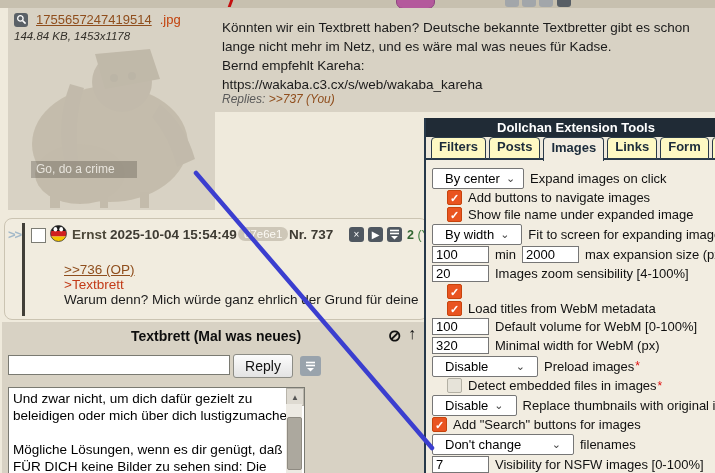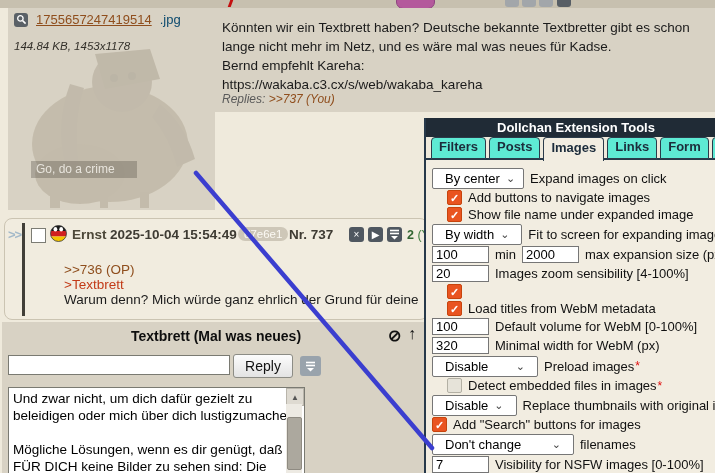--- a/index.html
+++ b/index.html
@@ -11,22 +11,22 @@
   .pink-badge{left:396px;top:-6px;width:37px;height:13px;background:#B4599C;border:1px solid #8E4480;border-radius:7px}
   .mini-btn{top:-8px;width:14px;height:15px;background:#A2A6AA;border-radius:3px}
   .mini-btn.dark{background:#575E65}
   .red-tick{left:229px;top:0;width:3px;height:7px;background:#C41010;transform:skewX(-20deg)}
   
   .op-block{left:8px;top:8px;width:707px;height:104px;background:#D8D2C4}
   .thumb-cell{left:8px;top:8px;width:207px;height:202px;background:#D8D2C4}
   .file-line{left:14px;top:12px;font-size:13px;display:flex;align-items:center;gap:8px}
   .mag-btn{width:14px;height:14px;background:#5A6167;border-radius:3px;display:inline-flex;align-items:center;justify-content:center}
   .file-link{color:#8F4E1D;text-decoration:underline}
-  .file-ext{color:#0c4a6e}
-  .file-meta{left:14px;top:40px;font-size:11.5px;font-style:italic;color:#33302A}
+  .file-ext{color:#c2410c}
+  .file-meta{left:14px;top:30px;font-size:11.5px;font-style:italic;color:#33302A}
   .thumb-art{left:10px;top:44px;width:203px;height:164px;overflow:hidden}
   .thumb-art svg{opacity:.20}
   .thumb-caption{left:31px;top:161px;width:96px;height:15px;background:rgba(84,79,69,.34);
       color:rgba(252,250,243,.78);font-size:12px;line-height:15px;padding:1px 5px;white-space:nowrap}
   .op-text{left:222px;top:18px;width:492px;font-size:13.5px;line-height:19px;white-space:pre-line;color:#1B1B1B}
   .replies-line{left:222px;top:92px;font-size:12px;font-style:italic;color:#5A5A5A}
   .replies-line .rl{color:#8F4E1D}
   
   .post-box{left:4px;top:218px;width:422px;height:100px;background:#F1ECDF;border:1px solid #CBC4B2;border-radius:8px;overflow:hidden}
   .marker{left:8px;top:227px;font-size:13px;font-weight:bold;color:#A3B9C9;letter-spacing:-1px}
@@ -35,21 +35,21 @@
   .ball{left:50px;top:225px}
   .pname{left:72px;top:227px;font-size:13.5px;font-weight:bold;color:#4C4738}
   .pdate{left:110px;top:227px;font-size:13.5px;font-weight:bold;color:#3E3B33}
   .pid{left:238px;top:227px;height:14px;line-height:14px;background:#CEC7B8;color:#FBF9F3;
        font-size:11.5px;border-radius:8px;padding:0 6px}
   .pnr{left:289px;top:227px;font-size:13.5px;font-weight:bold;color:#3E3B33}
   .pbtn{top:227px;width:15px;height:15px;background:#4F5760;border-radius:3px;color:#FFF;
         font-size:10px;line-height:15px;text-align:center;display:flex;align-items:center;justify-content:center}
   .you-count{left:407px;top:228px;font-size:12.5px;color:#3F7D3F;white-space:nowrap}
   .you-count b{color:#336633}
-  .qlink{left:64px;top:262px;font-size:13.5px;color:#8F4E1D;}
+  .qlink{left:64px;top:262px;font-size:13.5px;color:#8F4E1D;text-decoration:underline}
   .quote{left:64px;top:277px;font-size:13.5px;color:#C23A17}
   .pbody{left:64px;top:292px;font-size:13.5px;color:#1B1B1B;white-space:nowrap}
   
   .bottom-block{left:2px;top:322px;width:713px;height:151px;background:#D8D2C4}
   .t-title{left:0;top:328px;width:432px;text-align:center;font-size:14px;font-weight:bold;color:#0E0E0E}
   .t-ico1{left:388px;top:326px;font-size:16px;font-weight:bold;color:#111}
   .t-ico2{left:408px;top:325px;font-size:16px;font-weight:bold;color:#111}
   .name-input{left:8px;top:355px;width:214px;height:18px;border:1px solid #7A7A72;background:#FFF;font-size:13px;padding:0 3px}
   .reply-btn{left:233px;top:354px;width:60px;height:24px;background:linear-gradient(#FCFCFC,#E3E3E3);
        border:1px solid #8C8C85;border-radius:3px;font-size:14px;color:#111;display:flex;align-items:center;justify-content:center}
@@ -59,21 +59,21 @@
        font-family:"Liberation Sans",sans-serif;font-size:13.5px;line-height:17px;padding:2px 4px;resize:none;overflow:hidden}
   .sb-up{left:286px;top:388px;width:16px;height:16px;background:#DEDAD1;border:1px solid #B9B5AB;
        display:flex;align-items:center;justify-content:center;font-size:8px;color:#555}
   .sb-track{left:286px;top:404px;width:16px;height:69px;background:#EDEAE3}
   .sb-thumb{left:287px;top:417px;width:13px;height:51px;background:#ACA89E;border:1px solid #8F8B82;border-radius:2px}
   
   .panel{left:424px;top:118px;width:300px;height:355px;border-left:2px solid #27394A}
   .panel-header{height:19px;background:#202B36;color:#FFF;font-size:13px;font-weight:bold;
        text-align:center;line-height:19px}
   .tabs-row{height:21px;display:flex;gap:3px;padding-left:5px;position:relative;z-index:2}
-  .tab{background:#5eead4;border:1px solid #2B3B4A;border-radius:4px 4px 0 0;padding:0 7px;
+  .tab{background:#fef9c3;border:1px solid #2B3B4A;border-radius:4px 4px 0 0;padding:0 7px;
        font-size:13px;font-weight:bold;color:#1C2C3B;line-height:18px;height:20px;white-space:nowrap}
   .tab.active{background:#F2EDE1;height:23px;border-bottom:none;line-height:20px}
   .panel-body{background:#F2EDE1;border-top:2px solid #27394A;height:313px;padding-top:7px;
        position:relative;z-index:1;font-size:13px;color:#111}
   .row{display:flex;align-items:center;padding-left:6px;white-space:nowrap}
   .r-sel{height:22px}.r-chk{height:17px}.r-inp{height:19px}
   .sel{background:#FFF;border:1px solid #767676;border-radius:2px;height:19px;display:inline-flex;
        align-items:center;justify-content:space-between;padding:0 12px;font-size:13px;color:#000}
   .sel::after{content:"⌄";font-size:11px;color:#444;margin-left:6px}
   .w76{width:66px}.w112{width:102px}.w90{width:80px}.w126{width:116px}

